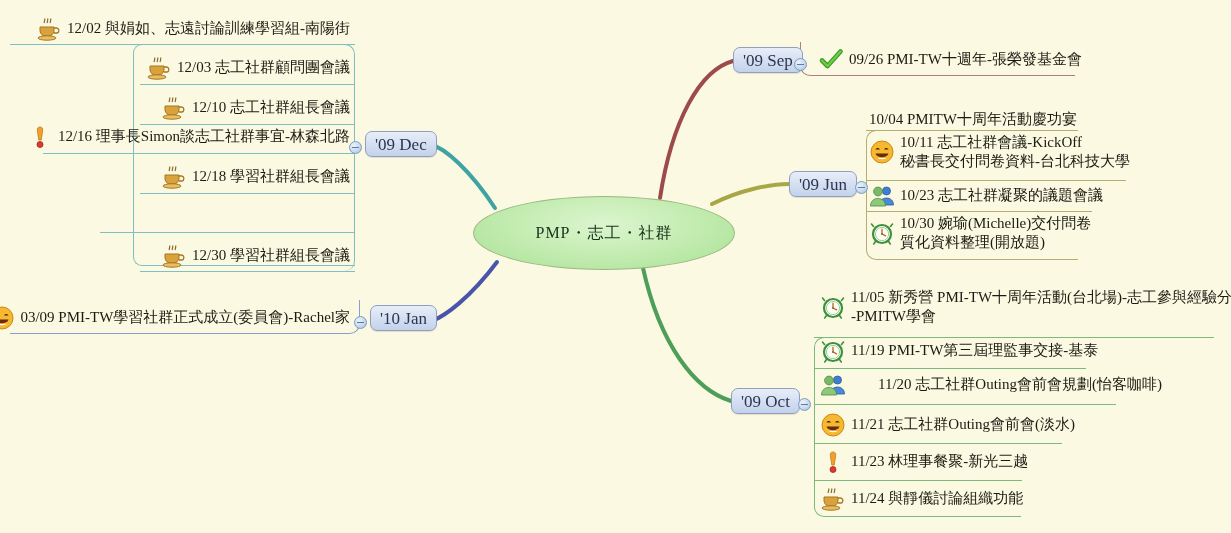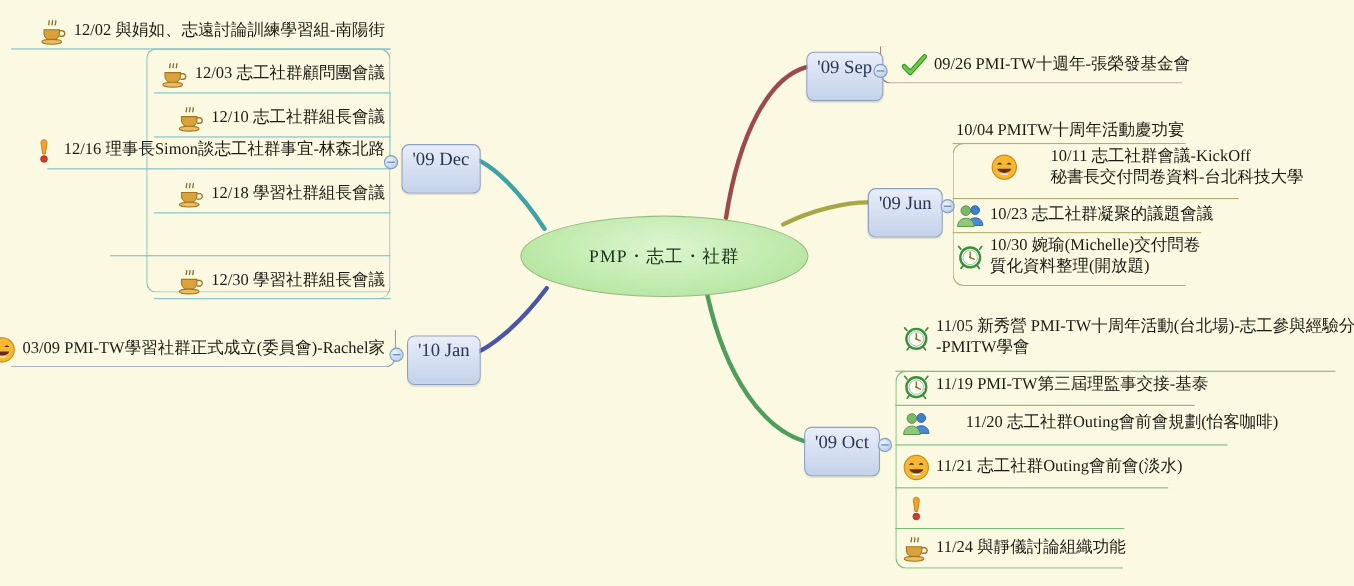--- a/index.html
+++ b/index.html
@@ -29,21 +29,21 @@
   }
 
   
   .month{
     position:absolute;
     background:linear-gradient(to bottom,#e8eef9 0%,#d4def1 55%,#c3d2ea 100%);
     border:1px solid #8e9fc0;
     border-radius:7px;
     color:#2b3551;
     font-size:17px;
-    padding:3px 9px 20px 9px;
+    padding:3px 9px 1px 9px;
     white-space:nowrap;
     box-sizing:border-box;
     z-index:6;
     box-shadow:0 1px 1px rgba(0,0,0,.10);
   }
 
   
   .toggle{
     position:absolute;width:13px;height:13px;border-radius:50%;
     background:radial-gradient(circle at 35% 32%,#e9f2fb 0%,#c5d8ee 60%,#9db9da 100%);
@@ -242,21 +242,21 @@
   <div class="month" style="left:789px;top:171px;">
     <span>'09 Jun</span>
   </div>
   <div class="toggle" style="left:855px;top:181px;"></div>
 
   <div class="leaf" style="left:869px;top:110px;">
     <span class="txt">10/04 PMITW十周年活動慶功宴</span>
   </div>
   <div class="uline" style="left:866px;top:130px;width:186px;border-color:#b2ae72;"></div>
 
-  <div class="leaf" style="left:900px;top:133px;gap:24px;">
+  <div class="leaf" style="left:869px;top:133px;">
     <span class="ico">
       <svg viewBox="0 0 26 26">
         <circle cx="13" cy="13" r="11" fill="#f6b731" stroke="#c98a12" stroke-width="1"></circle>
         <path d="M6.5 10.5c1-2 3.4-2 4.4 0z" fill="#3a2a08"></path>
         <path d="M15.1 10.5c1-2 3.4-2 4.4 0z" fill="#3a2a08"></path>
         <path d="M6.5 14.5c1.6 5 11.4 5 13 0z" fill="#6a2b12"></path>
         <path d="M8.4 19c2.6 1.6 6.6 1.6 9.2 0z" fill="#ffffff"></path>
       </svg>
     </span>
     <span class="txt">
@@ -363,20 +363,21 @@
   </div>
   <div class="uline" style="left:814px;top:443px;width:248px;border-color:#7cba7c;"></div>
 
   <div class="leaf" style="left:820px;top:449px;">
     <span class="ico">
       <svg viewBox="0 0 26 26">
         <path d="M13 3c2 0 3 1.4 2.7 3.4L14.2 16h-2.4L10.3 6.4C10 4.4 11 3 13 3z" fill="#f0a12c" stroke="#c87a18" stroke-width=".8"></path>
         <circle cx="13" cy="20.5" r="3" fill="#d93a2b" stroke="#a52a1e" stroke-width=".8"></circle>
       </svg>
     </span>
+    <span class="txt">11/23 林理事餐聚-新光三越</span>
   </div>
   <div class="uline" style="left:814px;top:480px;width:208px;border-color:#7cba7c;"></div>
 
   <div class="leaf" style="left:820px;top:486px;">
     <span class="ico">
       <svg viewBox="0 0 26 26">
         <path d="M8 7c1-2 .3-3 1-4.5" fill="none" stroke="#8a6a2a" stroke-width="1.2"></path>
         <path d="M11 7c1-2 .3-3 1-4.5" fill="none" stroke="#8a6a2a" stroke-width="1.2"></path>
         <path d="M14 7c1-2 .3-3 1-4.5" fill="none" stroke="#8a6a2a" stroke-width="1.2"></path>
         <path d="M4 11h14v4a6 6 0 0 1-6 5H10a6 6 0 0 1-6-5z" fill="#d9a23c" stroke="#a6761f" stroke-width="1"></path>

